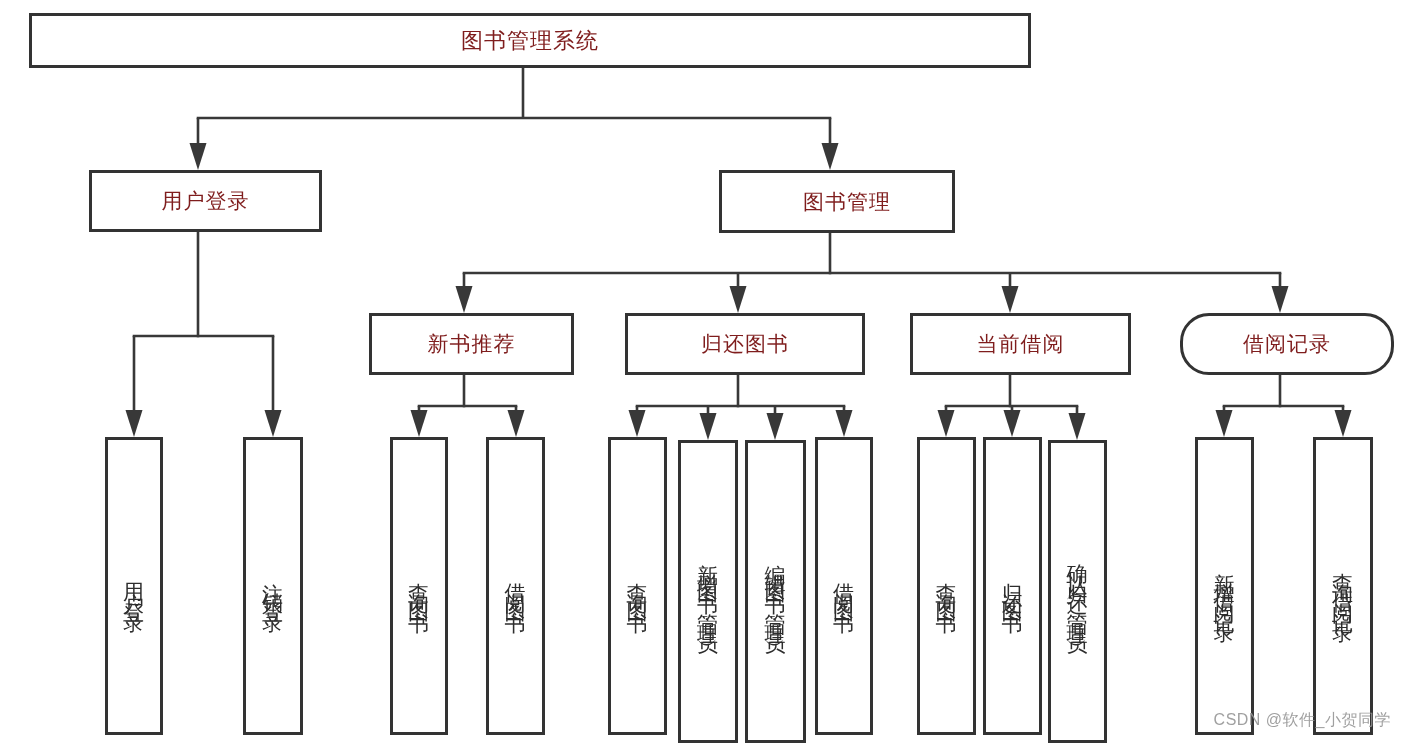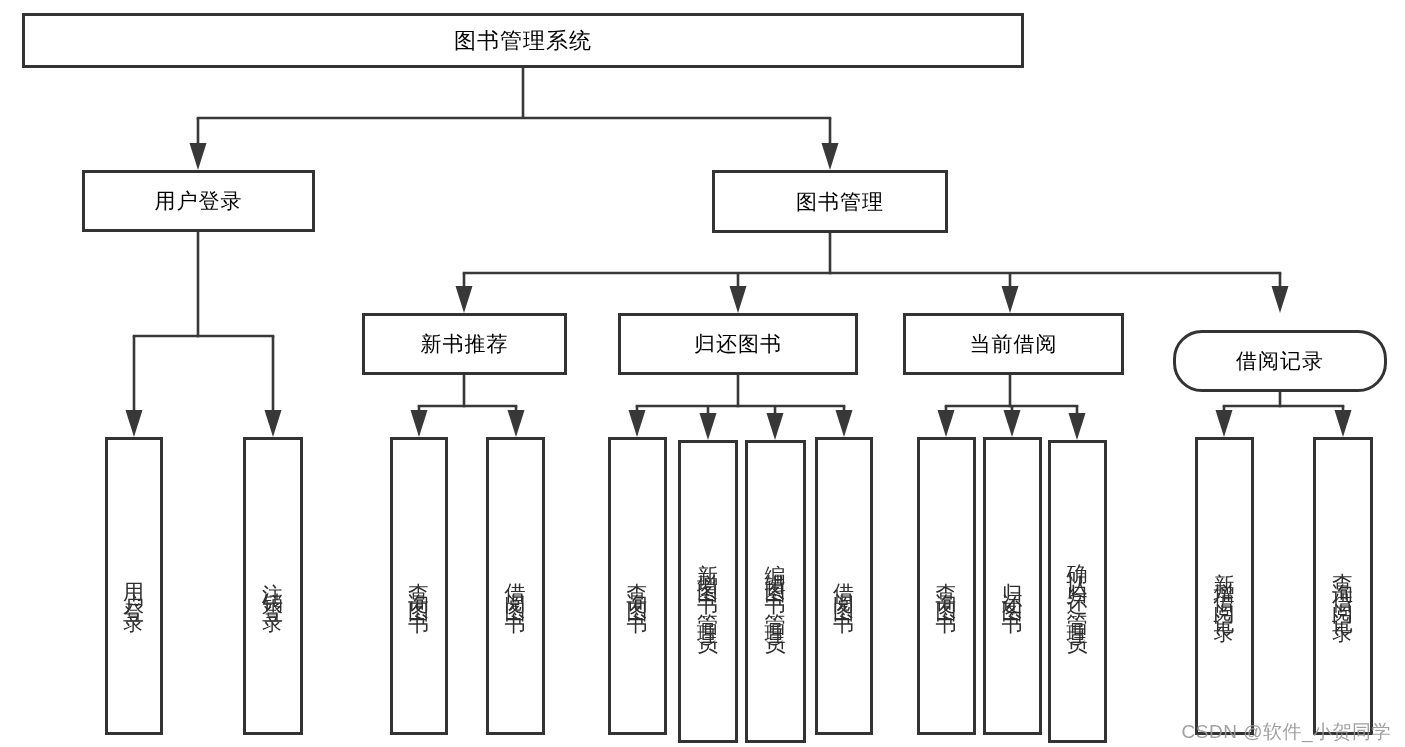--- a/index.html
+++ b/index.html
@@ -24,24 +24,25 @@
     pointer-events: none;
   }
   .hbox {
     position: absolute;
     box-sizing: border-box;
     border: 3px solid #333333;
     background: #ffffff;
     display: flex;
     align-items: center;
     justify-content: center;
-    color: #000000;
+    color: #7f1d1d;
     font-size: 21px;
     letter-spacing: 1px;
     white-space: nowrap;
+    margin-left: 7px;
   }
   .hbox.root {
     font-size: 22px;
   }
   .vbox {
     position: absolute;
     box-sizing: border-box;
     border: 3px solid #333333;
     background: #ffffff;
     display: flex;
@@ -50,22 +51,22 @@
     color: #2d2d2d;
     font-size: 21px;
     writing-mode: vertical-rl;
     letter-spacing: 10px;
     line-height: 1;
     white-space: nowrap;
   }
   #watermark {
     position: absolute;
     right: 14px;
-    bottom: 2px;
-    font-size: 19px;
+    bottom: 16px;
+    font-size: 16px;
     color: rgba(150, 150, 150, 0.9);
     letter-spacing: 0.5px;
     z-index: 5;
   }
 </style>
 </head>
 <body>
 
 <div id="stage">
 
@@ -159,21 +160,21 @@
   </svg>
 
   <div class="hbox root" style="left:22px; top:13px; width:1002px; height:55px;">图书管理系统</div>
 
   <div class="hbox" style="left:82px; top:170px; width:233px; height:62px;">用户登录</div>
   <div class="hbox" style="left:712px; top:170px; width:236px; height:63px;padding-left:20px;">图书管理</div>
 
   <div class="hbox" style="left:362px; top:313px; width:205px; height:62px;">新书推荐</div>
   <div class="hbox" style="left:618px; top:313px; width:240px; height:62px;">归还图书</div>
   <div class="hbox" style="left:903px; top:313px; width:221px; height:62px;">当前借阅</div>
-  <div class="hbox" style="left:1173px; top:330px; width:214px; height:62px;border-radius:29px;">借阅记录</div>
+  <div class="hbox" style="left:1173px; top:313px; width:214px; height:62px;border-radius:29px;">借阅记录</div>
 
   <div class="vbox" style="left:105px; top:437px; width:58px; height:298px;">用户登录</div>
   <div class="vbox" style="left:243px; top:437px; width:60px; height:298px;">注销登录</div>
 
   <div class="vbox" style="left:390px; top:437px; width:58px; height:298px;">查询图书</div>
   <div class="vbox" style="left:486px; top:437px; width:59px; height:298px;">借阅图书</div>
 
   <div class="vbox" style="left:608px; top:437px; width:59px; height:298px;">查询图书</div>
   <div class="vbox" style="left:678px; top:440px; width:60px; height:303px;">新增图书（管理员）</div>
   <div class="vbox" style="left:745px; top:440px; width:61px; height:303px;">编辑图书（管理员）</div>

